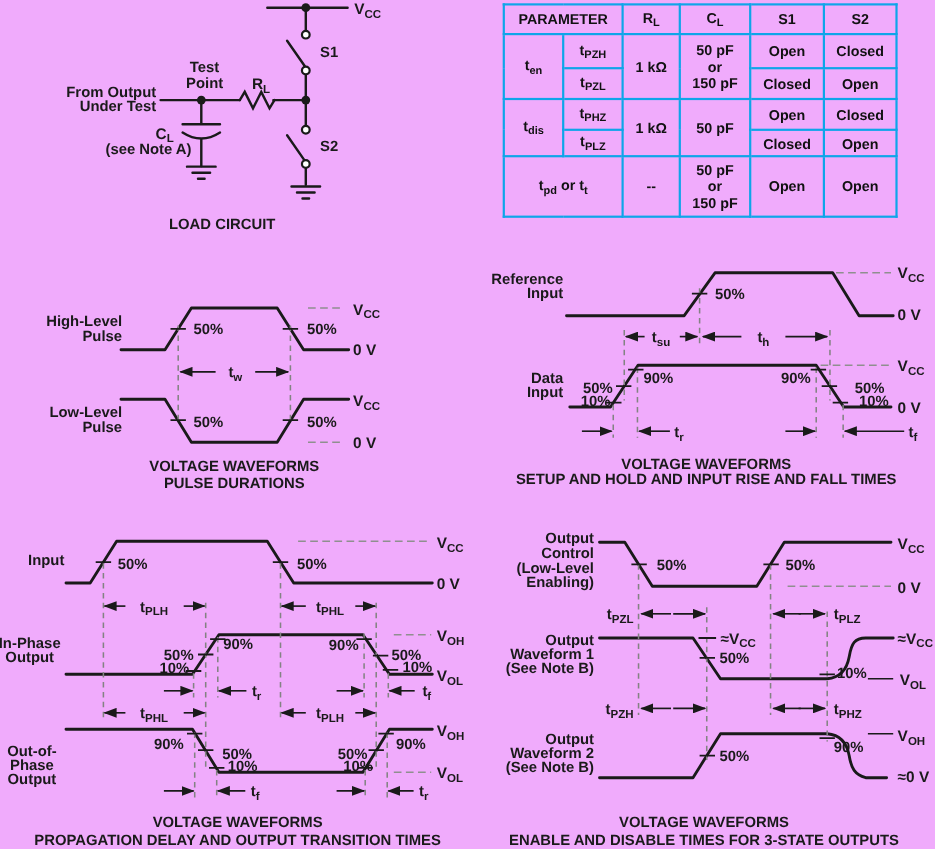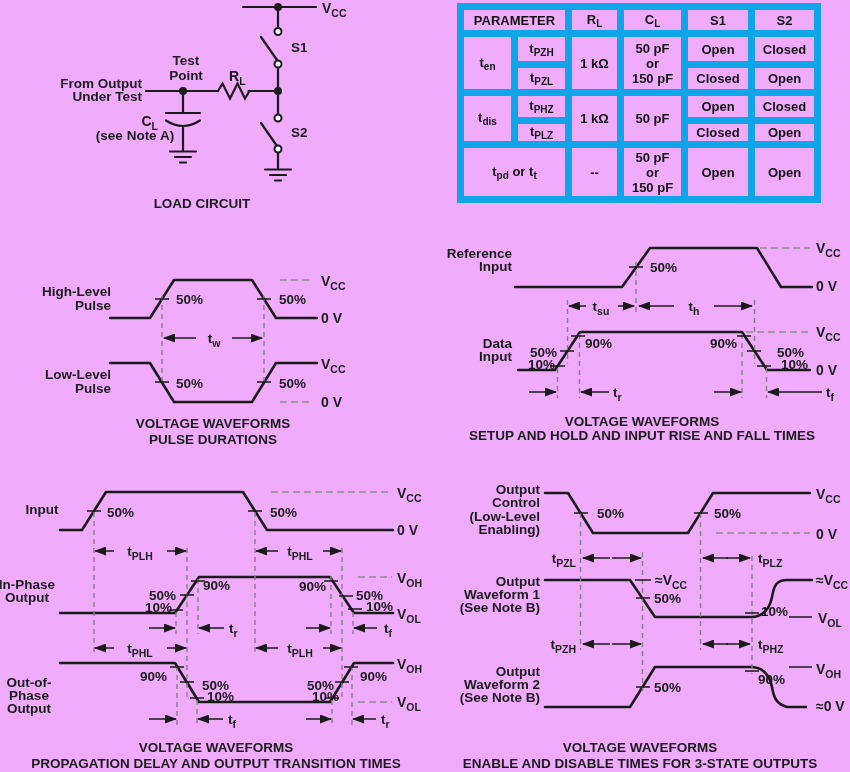--- a/index.html
+++ b/index.html
@@ -15,21 +15,21 @@
   .dv{stroke:#838383;stroke-width:1.4;stroke-dasharray:5 4;fill:none;}
   .dh{stroke:#8f8f8f;stroke-width:1.4;stroke-dasharray:7 4;fill:none;}
   .tk{stroke:#1a1a1a;stroke-width:1.6;fill:none;}
   .ar{stroke:#1a1a1a;stroke-width:1.5;fill:none;}
   .thin{stroke:#1a1a1a;stroke-width:1.3;fill:none;}
   .node{fill:#1a1a1a;}
   .swc{fill:#fff;stroke:#1a1a1a;stroke-width:2;}
   #loadtable{position:absolute;left:457px;top:3px;border-collapse:collapse;table-layout:fixed;
              font-family:"Liberation Sans",sans-serif;font-weight:bold;font-size:13px;color:#111;
              text-align:center;}
-  #loadtable td{border:7px solid #0ea5e9;padding:0 2px;}
+  #loadtable td{border:2px solid #0ea5e9;padding:0 2px;}
   #loadtable sub{font-size:10px;vertical-align:-3px;}
 </style>
 </head>
 <body>
 
 <div id="stage">
 
 <svg width="850" height="772" viewBox="0 0 850 772">
   <defs>
     <marker id="ah" viewBox="0 0 12 9" refX="11" refY="4.5" markerWidth="12" markerHeight="9" orient="auto" markerUnits="userSpaceOnUse">

